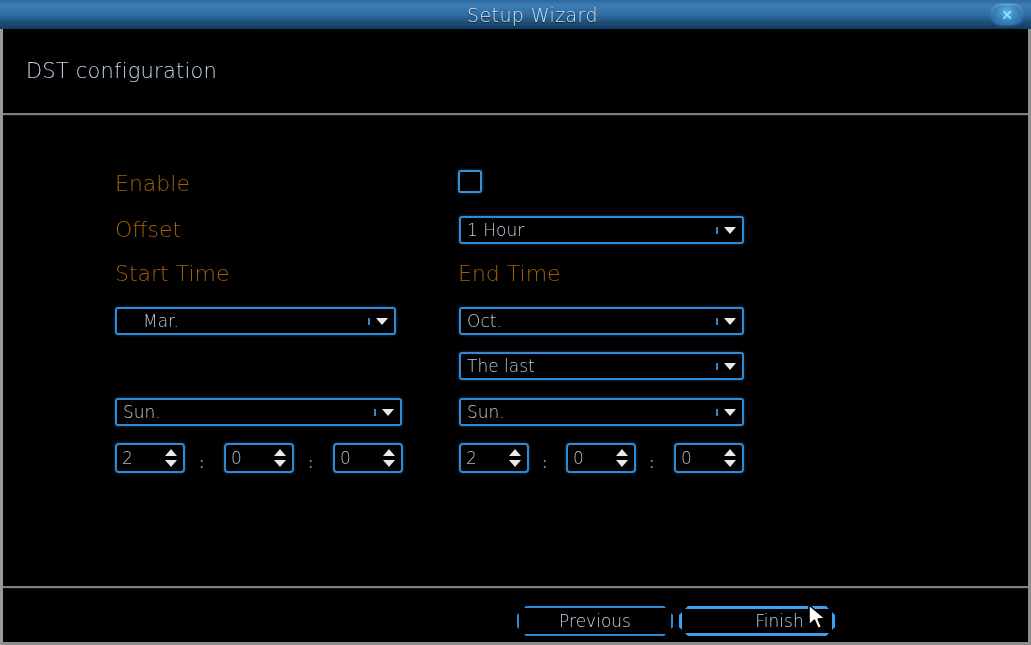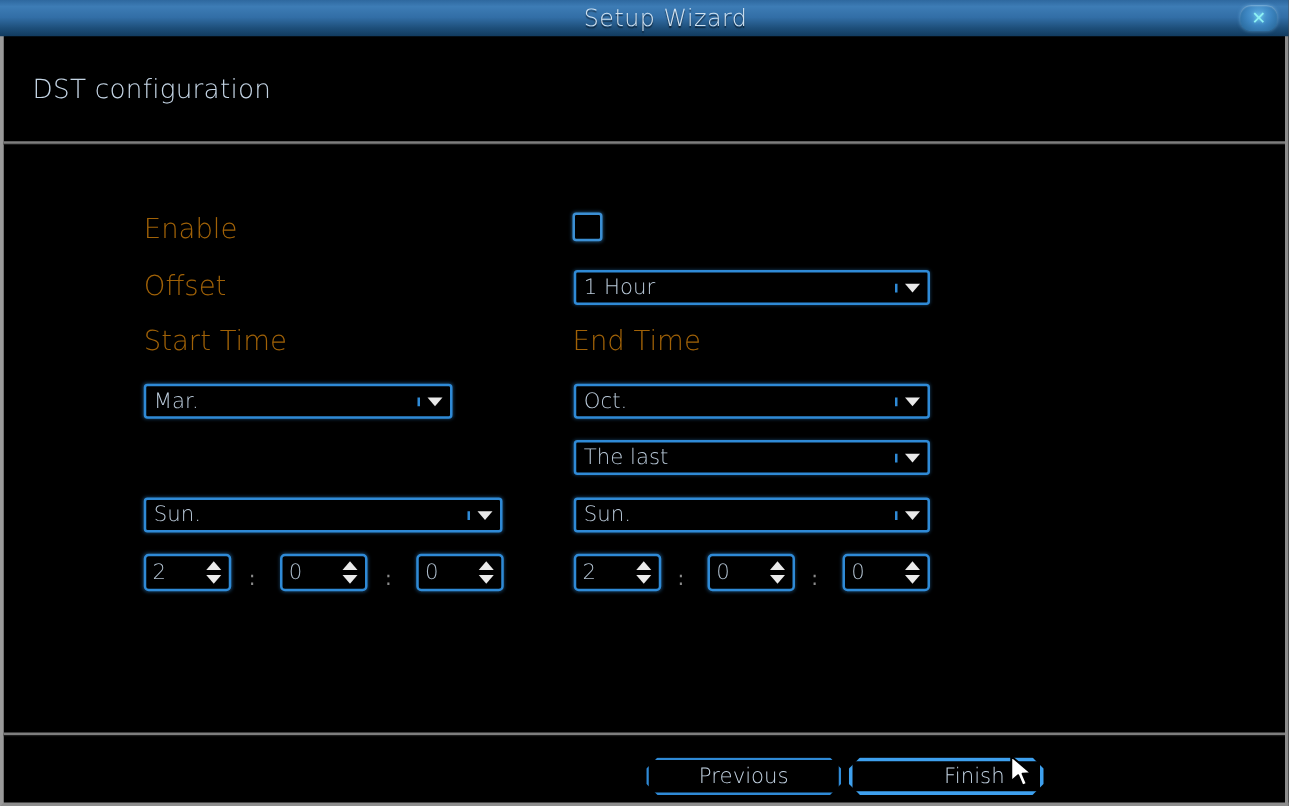--- a/index.html
+++ b/index.html
@@ -279,21 +279,21 @@
     <div class="dropdown" style="left:456px; top:101px; width:285px;">
       <div class="dd-text">1 Hour</div>
       <div class="dd-arrow">
           <i></i>
         </div>
     </div>
 
     <div class="label" style="left:112px; top:146px;">Start Time</div>
     <div class="label" style="left:455px; top:146px;">End Time</div>
 
-    <div class="dropdown" style="left:112px; top:192px; width:247px;">
+    <div class="dropdown" style="left:112px; top:192px; width:281px;padding-left:20px;">
       <div class="dd-text">Mar.</div>
       <div class="dd-arrow">
           <i></i>
         </div>
     </div>
     <div class="dropdown" style="left:112px; top:283px; width:287px;">
       <div class="dd-text">Sun.</div>
       <div class="dd-arrow">
           <i></i>
         </div>

